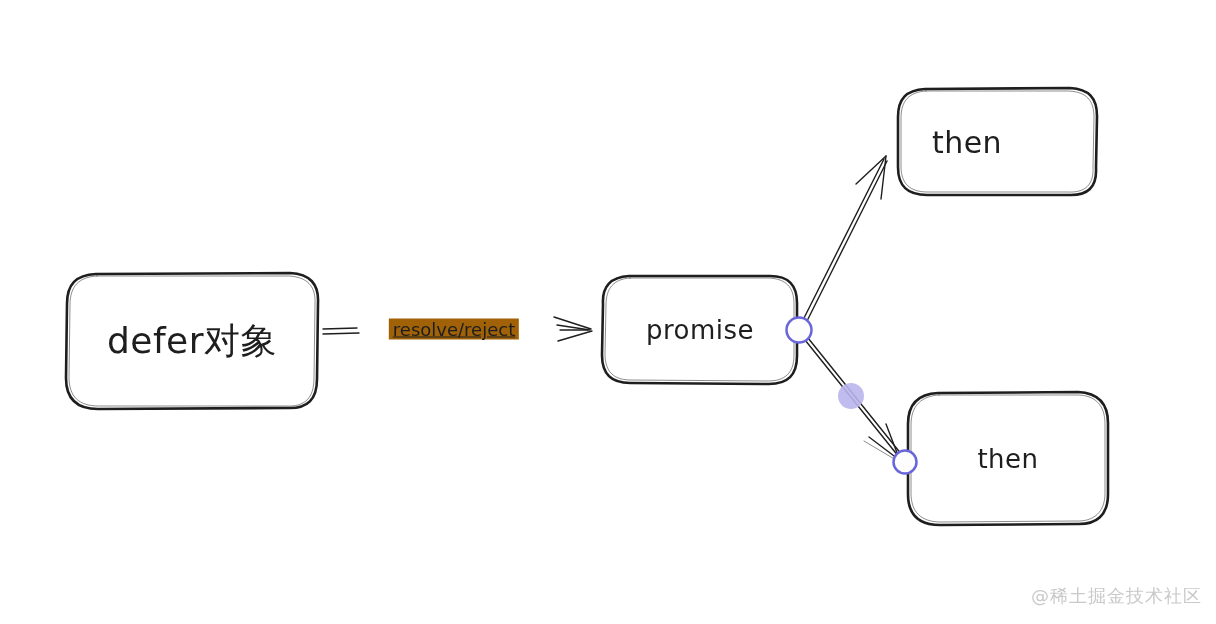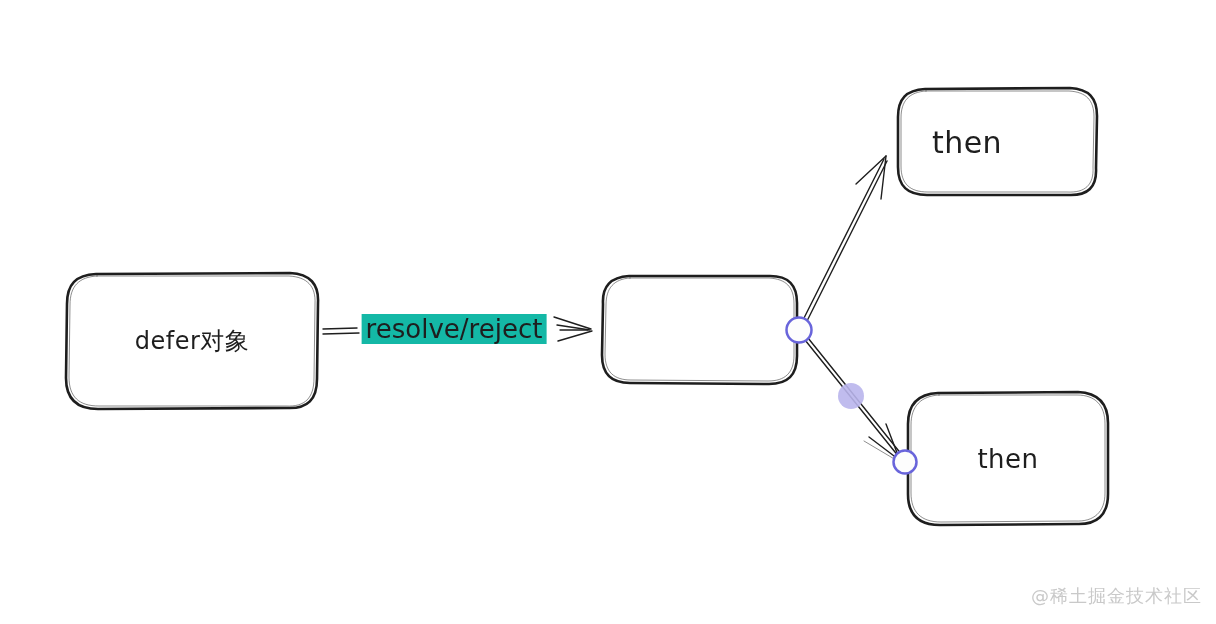--- a/index.html
+++ b/index.html
@@ -42,34 +42,35 @@
     stroke-linejoin: round;
     opacity: 0.5;
   }
   .node-label {
     position: absolute;
     transform: translate(-50%, -50%);
     color: #1e1e1e;
     white-space: nowrap;
     letter-spacing: 0.5px;
   }
-  .label-defer   { left: 192px; top: 341px; font-size: 24px; }
+  .label-defer   { left: 192px; top: 341px; font-size: 36px; }
   .label-promise { left: 700px; top: 330px; font-size: 26px; }
   .label-then    { left: 967px; top: 142px; font-size: 30px; }
   .label-catch   { left: 1008px; top: 459px; font-size: 26px; }
   .edge-label {
     position: absolute;
     left: 454px;
     top: 329px;
     transform: translate(-50%, -50%);
-    font-size: 26px;
+    font-size: 18px;
     color: #1e1e1e;
     white-space: nowrap;
-    background: #14b8a6;
+    background: #a16207;
     padding: 0 4px;
+    text-decoration: underline;
   }
   .watermark {
     position: absolute;
     right: 14px;
     top: 584px;
     font-size: 18px;
     color: #c9c9c9;
     white-space: nowrap;
     letter-spacing: 1px;
   }
@@ -194,19 +195,20 @@
 
     <circle cx="799" cy="330" r="12.5" fill="#fdfdfd" stroke="#6965db" stroke-width="2.5"></circle>
 
     <circle cx="905" cy="462" r="11.5" fill="#fdfdfd" stroke="#6965db" stroke-width="2.5"></circle>
   </svg>
 
   <div class="node-label label-defer">defer对象</div>
 
   <div class="edge-label">resolve/reject</div>
 
+  <div class="node-label label-promise">promise</div>
 
   <div class="node-label label-then">then</div>
 
   <div class="node-label label-catch">then</div>
 
   <div class="watermark">@稀土掘金技术社区</div>
 </div>
 
 </body></html>

